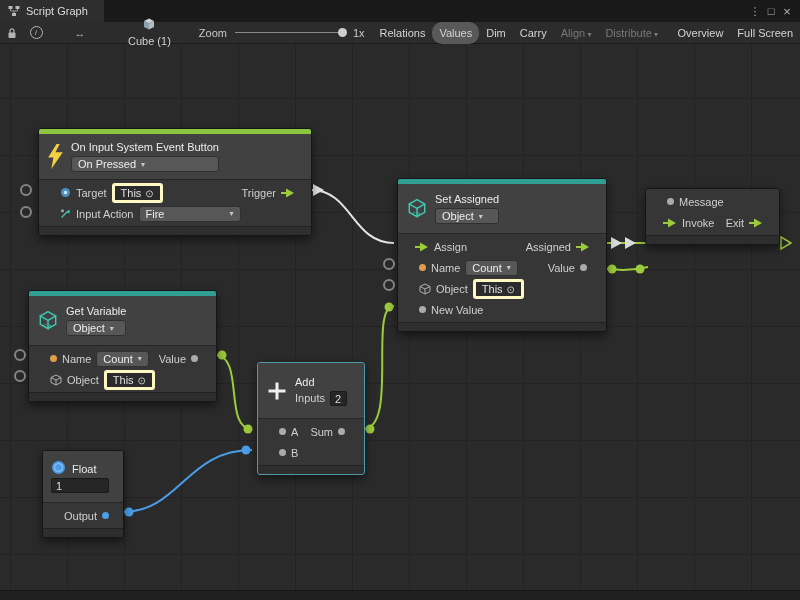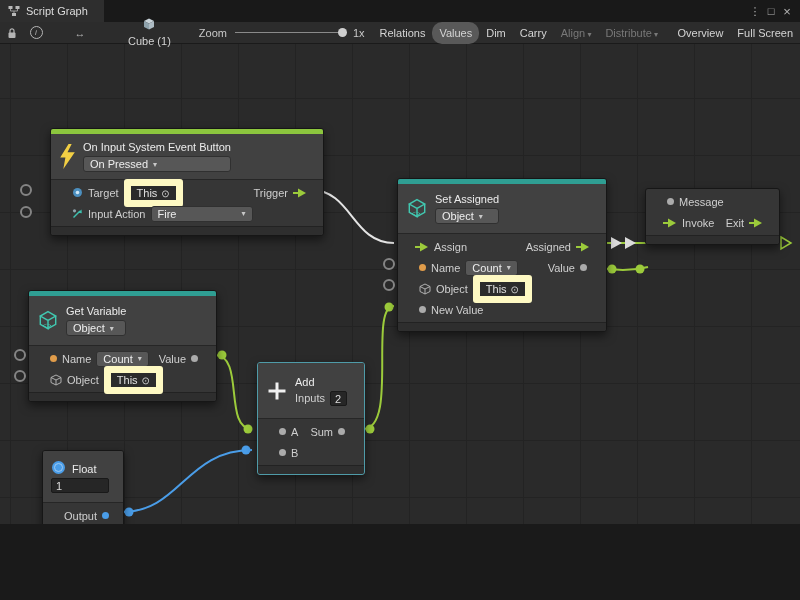--- a/index.html
+++ b/index.html
@@ -1,16 +1,16 @@
 <!DOCTYPE html>
 <html><head>
 <meta charset="utf-8">
 <style>
   html,body{margin:0;padding:0;background:#1a1a1a;}
-  .stage{position:relative;width:800px;height:524px;overflow:hidden;background:#2a2a2a;
+  .stage{position:relative;width:800px;height:600px;overflow:hidden;background:#2a2a2a;
          font-family:"Liberation Sans",sans-serif;color:#d8d8d8;font-size:11px;}
 
   
   .tabbar{position:absolute;top:0;left:0;right:0;height:22px;background:#191919;display:flex;align-items:stretch;z-index:10;}
   .tab{display:flex;align-items:center;gap:6px;padding:0 16px 0 8px;background:#2e2e2e;color:#dcdcdc;}
   .tab-controls{margin-left:auto;display:flex;align-items:center;padding-right:5px;color:#b4b4b4;}
   .tab-controls span{width:16px;text-align:center;cursor:default;}
 
   
   .toolbar{position:absolute;top:22px;left:0;right:0;height:22px;background:#2c2c2c;
@@ -50,21 +50,21 @@
   .caption{font-size:9px;color:#9a9a9a;}
   .body{padding:2px 14px;}
   .row{height:21px;display:flex;align-items:center;gap:5px;padding:0 7px;color:#cfcfcf;white-space:nowrap;}
   .spacer{flex:1;}
   .footer{height:8px;background:#2e2e2e;border-top:1px solid #222;border-radius:0 0 3px 3px;}
 
   .dd{background:#575757;border:1px solid #303030;border-radius:3px;padding:1px 6px;display:inline-flex;
       align-items:center;color:#eee;cursor:default;}
   .dd::after{content:"▾";font-size:8px;color:#c8c8c8;margin-left:5px;}
   .dd.spread{justify-content:space-between;}
-  .chip{background:#2b2b2b;border:7px solid #fef9c3;border-radius:3px;padding:1px 6px;display:inline-flex;
+  .chip{background:#2b2b2b;border:3px solid #fef9c3;border-radius:3px;padding:1px 6px;display:inline-flex;
         align-items:center;gap:4px;color:#e0e0e0;cursor:default;}
   .pick::before{content:"⊙";font-size:10px;color:#cfcfcf;}
   .field{background:#262626;border:1px solid #191919;border-radius:2px;padding:0 4px;height:15px;line-height:15px;
          color:#ddd;display:inline-block;box-sizing:border-box;}
 
   .dot{width:7px;height:7px;border-radius:50%;background:#ababab;flex:none;}
   .dot.orange{background:#E09C4A;}
   .dot.blue{background:#4A9DE8;}
   .dot.out{margin-right:-2px;}
   .flow{flex:none;}
@@ -158,21 +158,21 @@
       <polygon points="625,193 636,199 625,205" fill="#dcdcdc"></polygon>
 
       <path d="M597 223 C614 227 632 227 648 223" stroke="#9CCB3B" stroke-width="2" fill="none"></path>
       <circle cx="612" cy="225" r="4.5" fill="#9CCB3B"></circle>
       <circle cx="640" cy="225" r="4.5" fill="#9CCB3B"></circle>
 
       <path d="M772 199 L778 199" stroke="#9CCB3B" stroke-width="2" fill="none"></path>
       <polygon points="781,193 791,199 781,205" fill="none" stroke="#9CCB3B" stroke-width="1.5"></polygon>
     </svg>
 
-    <div class="node" style="left:50px;top:84px;width:272px;">
+    <div class="node" style="left:38px;top:84px;width:272px;">
       <div class="accent" style="background:#8CC63E"></div>
       <div class="hdr" style="height:46px">
         <svg width="17" height="25" viewBox="0 0 16 24">
           <path d="M9 0 L1 13 H6 L4 24 L15 8 H8 L12 0 Z" fill="#F2CF44"></path>
         </svg>
         <div class="hdr-col">
           <span class="title">On Input System Event Button</span>
           <span class="dd">
             <span>On Pressed</span>
           </span>

